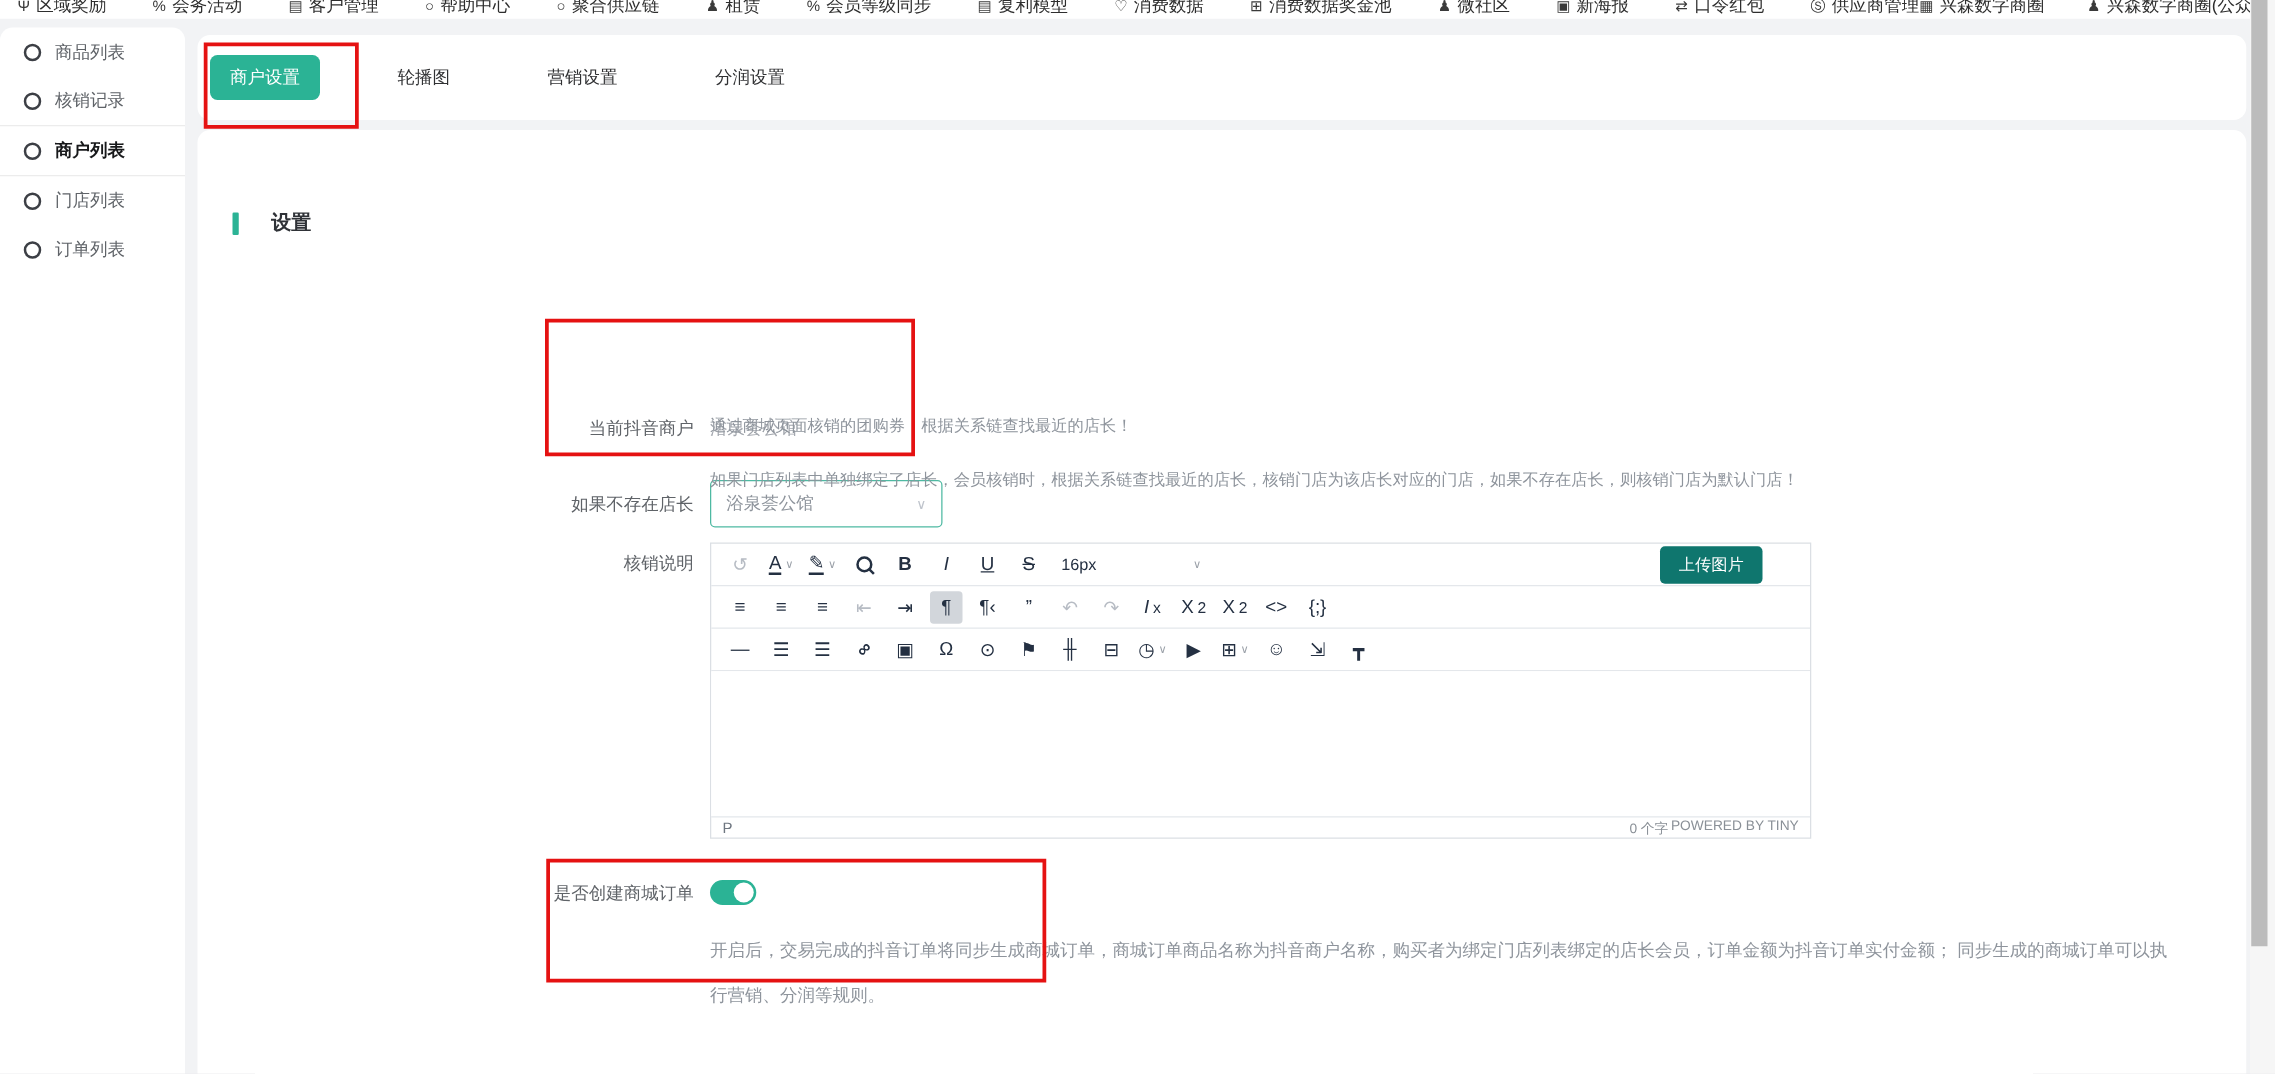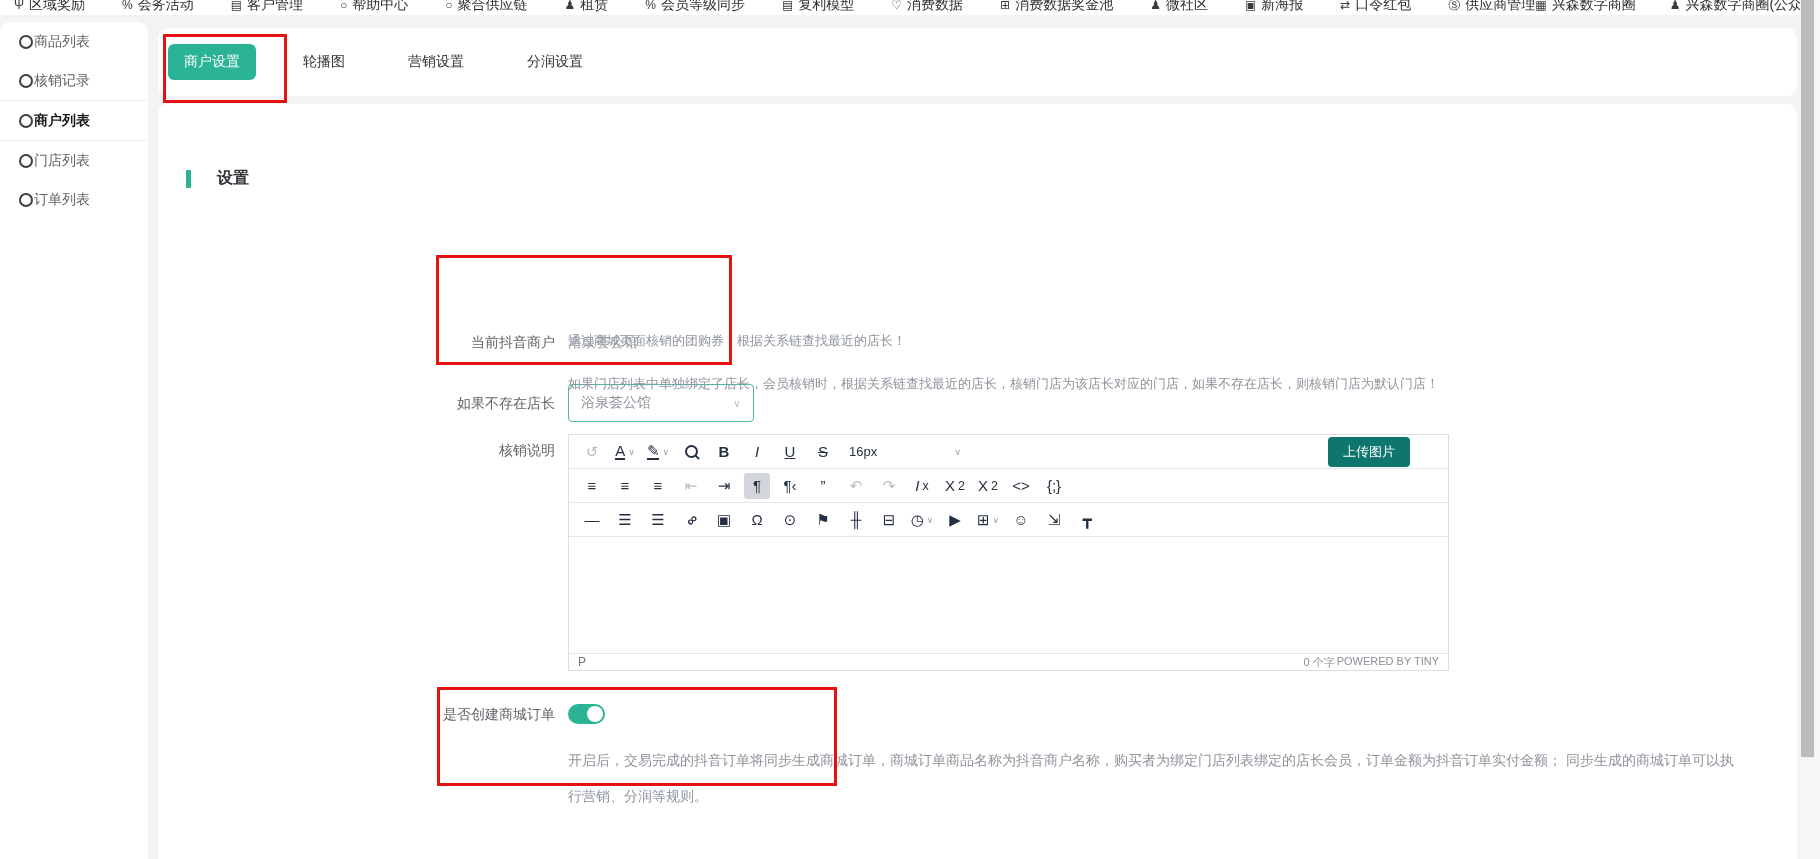--- a/index.html
+++ b/index.html
@@ -9,27 +9,27 @@
   
   .topnav{position:absolute;left:0;top:0;right:20px;height:15px;background:#fff;overflow:hidden;}
   .topnav-row{display:flex;align-items:center;height:26px;margin-top:-8px;padding:0 14px;font-size:14px;color:#2e2e2e;white-space:nowrap;}
   .nav-group{display:flex;align-items:center;gap:37px;}
   .nav-group.right{margin-left:auto;gap:34px;margin-right:44px;}
   .nav-item{display:flex;align-items:center;gap:5px;cursor:pointer;}
   .nav-ico{font-size:12px;color:#3a3a3a;}
 
   
   .sidebar{position:absolute;left:0;top:22px;width:148px;bottom:0;background:#fff;border-radius:10px 10px 0 0;}
-  .side-item{height:39px;display:flex;align-items:center;gap:1px;padding-left:19px;font-size:14px;color:#5f6368;cursor:pointer;}
+  .side-item{height:39px;display:flex;align-items:center;gap:11px;padding-left:19px;font-size:14px;color:#5f6368;cursor:pointer;}
   .side-item .ring{width:10px;height:10px;border:2px solid #3c3f45;border-radius:50%;flex:0 0 auto;}
   .side-item.active{color:#17181a;font-weight:bold;border-top:1px solid #ececec;border-bottom:1px solid #ececec;}
 
   
   .tabcard{position:absolute;left:158px;top:28px;width:1639px;height:68px;background:#fff;border-radius:10px;display:flex;align-items:center;padding-left:10px;box-sizing:border-box;}
-  .tab{padding:9px 16px;margin-right:31px;font-size:14px;color:#303133;border-radius:6px;cursor:pointer;white-space:nowrap;}
+  .tab{padding:9px 16px;margin-right:46px;font-size:14px;color:#303133;border-radius:6px;cursor:pointer;white-space:nowrap;}
   .tab.active{background:#2bb395;color:#fff;}
 
   
   .contentcard{position:absolute;left:158px;top:104px;width:1639px;height:755px;background:#fff;border-radius:10px 10px 0 0;}
   .section-head{position:absolute;left:28px;top:64px;display:flex;align-items:center;gap:26px;font-size:16px;font-weight:bold;color:#2f3237;}
   .section-bar{width:5px;height:18px;background:#2bb395;border-radius:1px;}
 
   .frow{position:absolute;left:0;right:0;}
   .flabel{position:absolute;left:120px;width:277px;text-align:right;font-size:14px;color:#5f6368;}
   .fvalue{position:absolute;left:410px;font-size:14px;color:#a3a7ae;}

